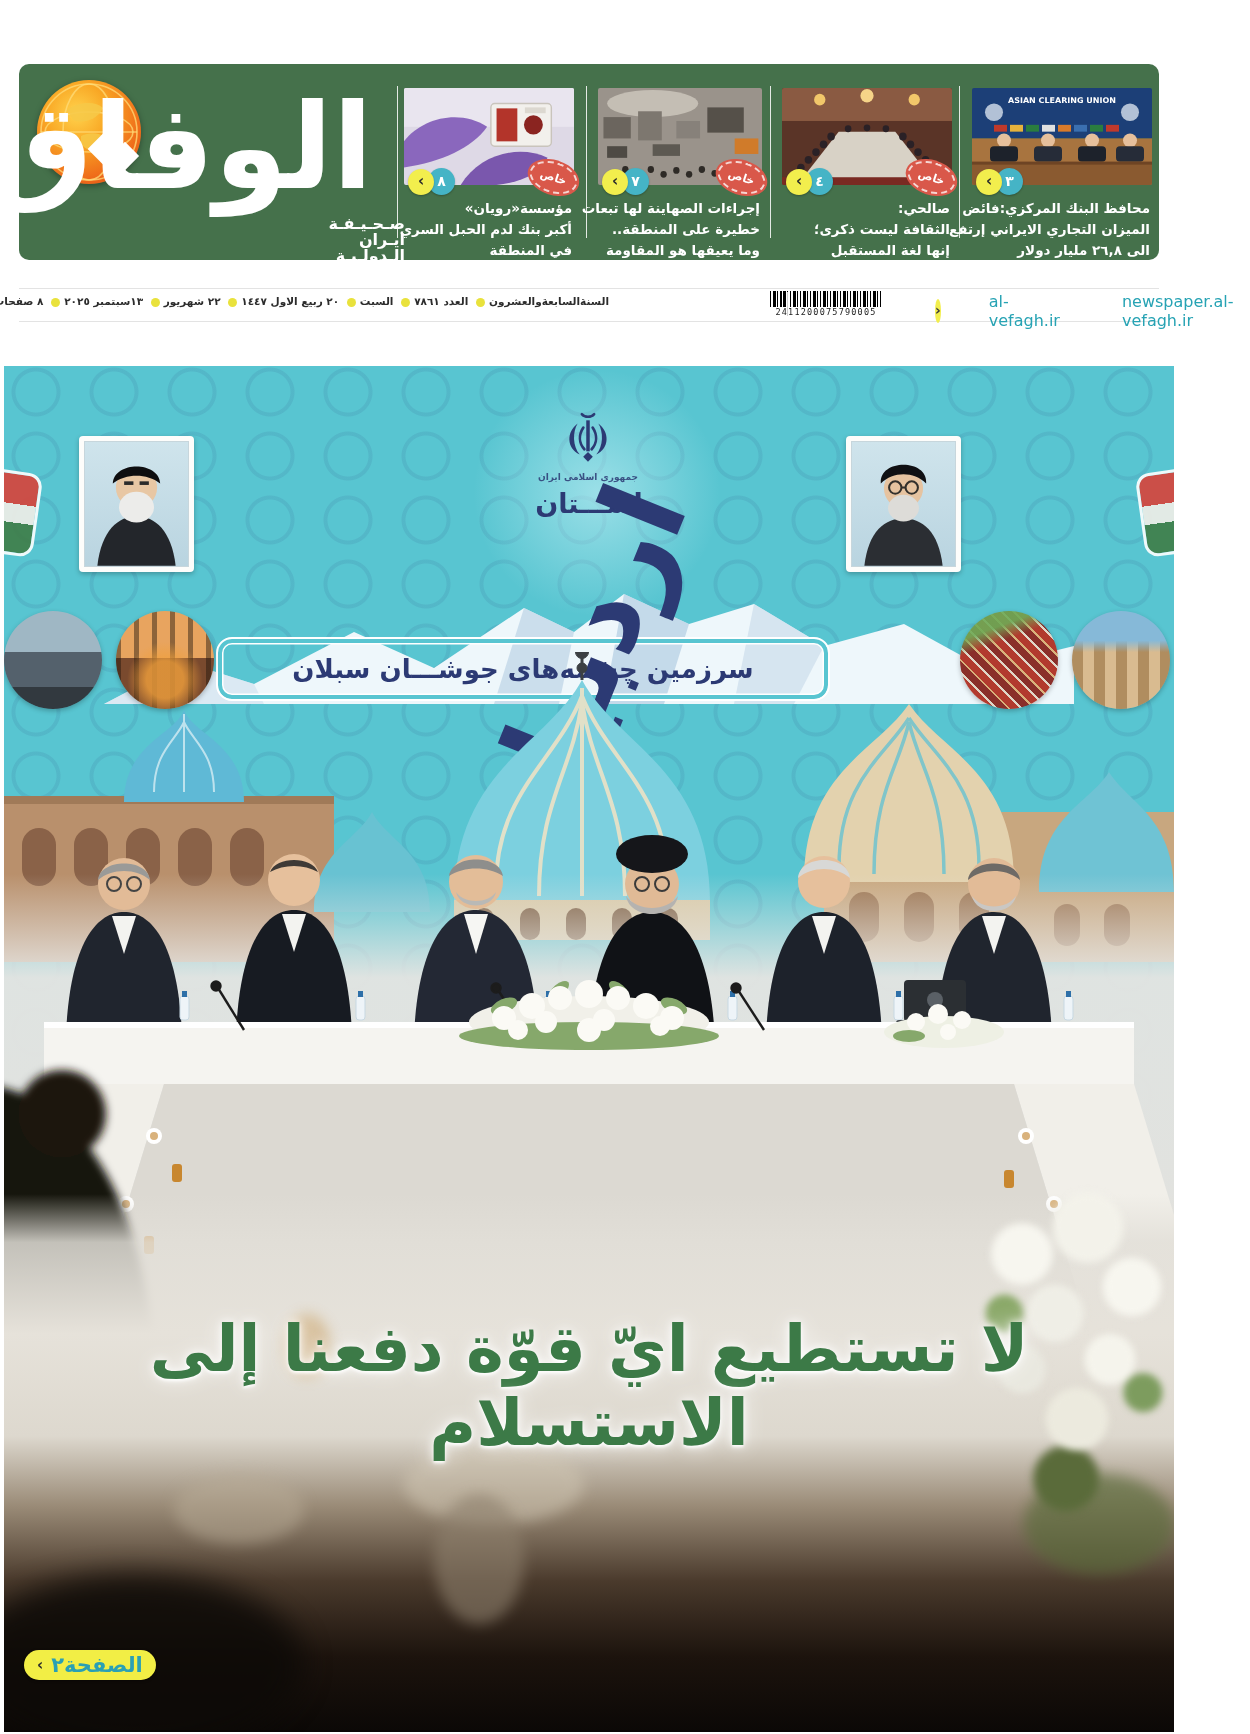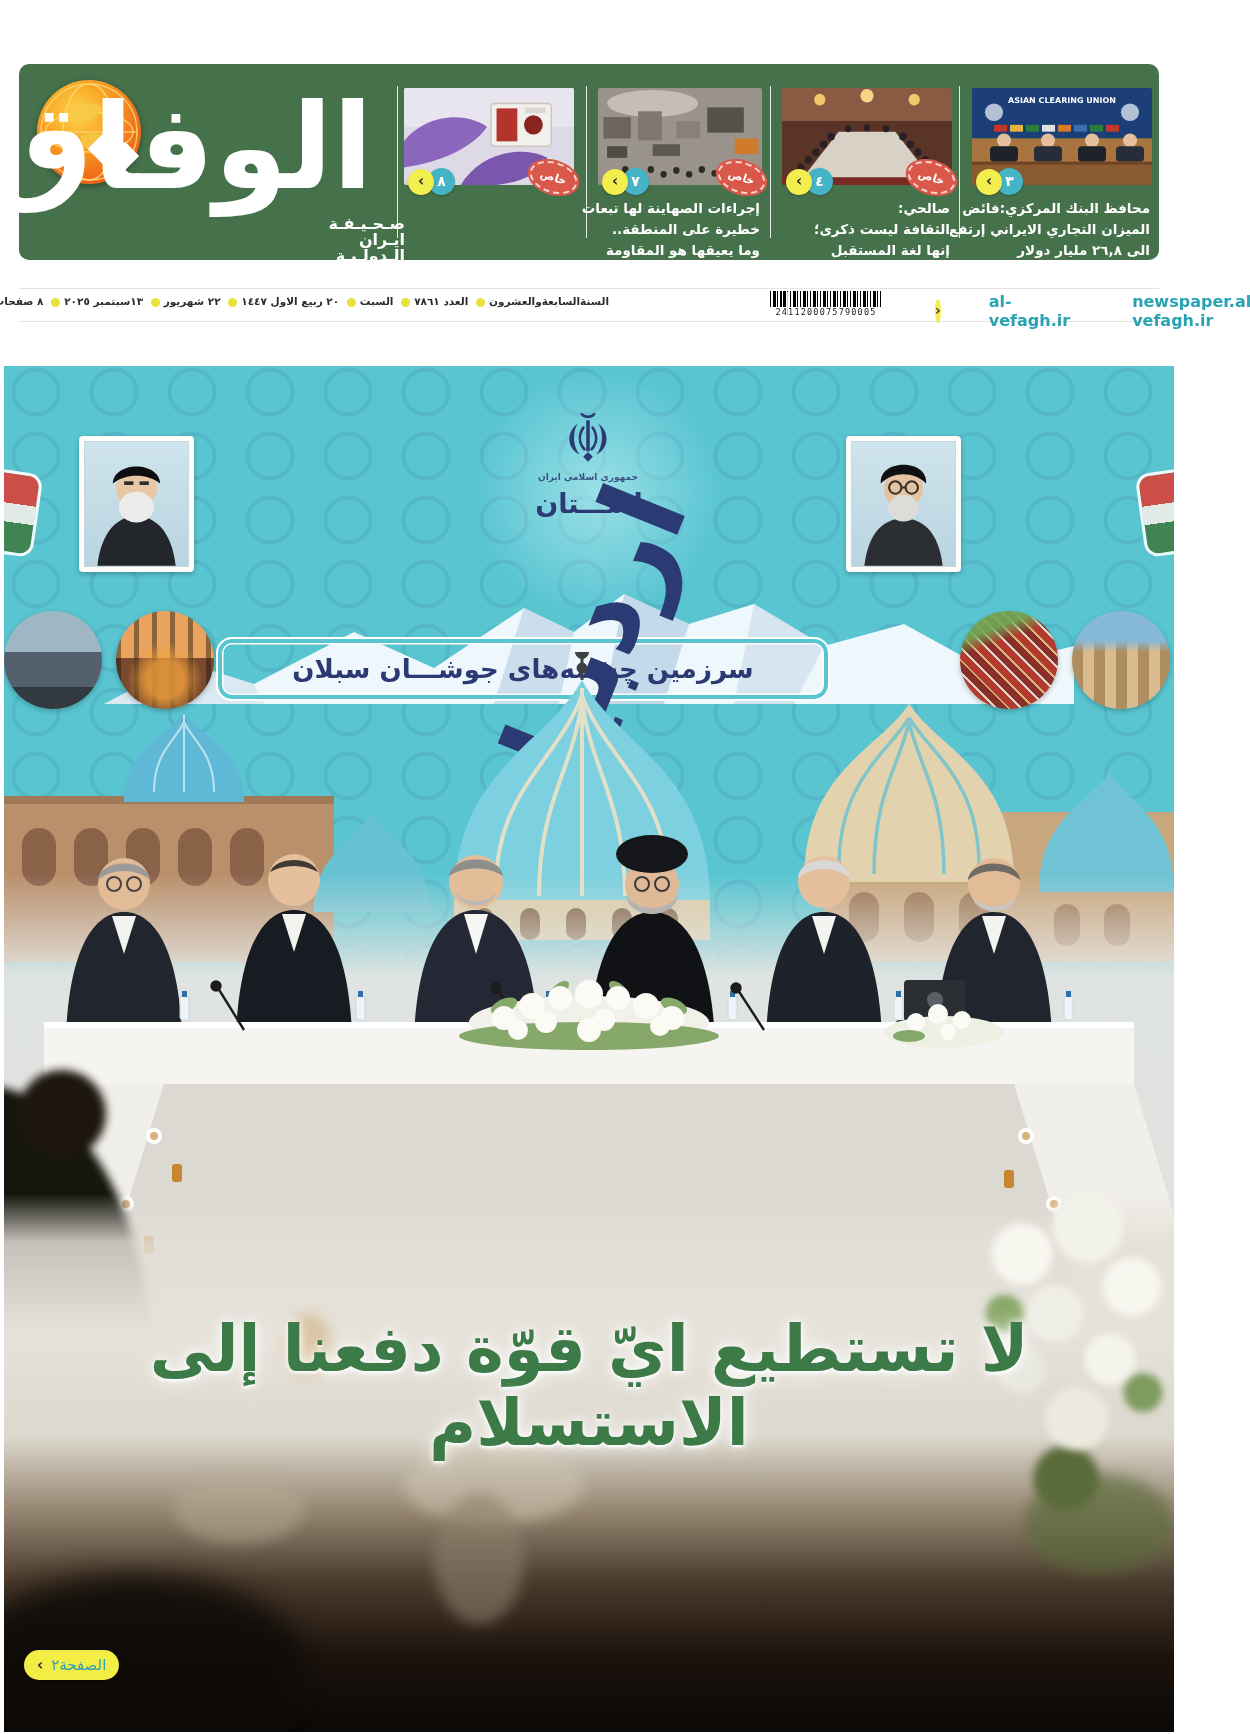--- a/index.html
+++ b/index.html
@@ -45,21 +45,21 @@
   .info-items .dot{display:inline-block;width:9px;height:9px;border-radius:50%;
                    background:#e9e23c;margin:0 4px;vertical-align:middle;}
   .barcode-wrap{position:absolute;left:749px;top:3px;width:116px;direction:ltr;text-align:center;}
   .barcode{width:112px;height:16px;margin:0 auto;
            background:repeating-linear-gradient(90deg,#000 0 1.5px,#fff 1.5px 3px,#000 3px 6px,#fff 6px 7px,#000 7px 7.6px,#fff 7.6px 10px);}
   .barcode-num{font-size:8.5px;color:#222;letter-spacing:1.2px;font-family:"DejaVu Sans Mono",monospace;}
   .ibar-sep{position:absolute;top:4px;width:1px;height:24px;background:#cfcfcf;}
   .web{position:absolute;left:916px;top:4px;width:280px;direction:ltr;display:flex;align-items:center;}
   .web-arrow{width:24px;height:24px;border-radius:50%;background:#f2ee4d;color:#3a3a3a;
              font-weight:bold;font-size:14px;text-align:center;line-height:23px;margin-right:8px;}
-  .web-link{color:#27a3b4;font-weight:bold;font-size:16px;margin-left:40px;}
+  .web-link{color:#27a3b4;font-weight:normal;font-size:16px;margin-left:40px;}
   .web .gap{width:1px;height:22px;background:#cfcfcf;margin:0 11px;}
 
   
   .poster{position:absolute;left:40px;top:322px;width:1170px;height:1366px;overflow:hidden;
           background:#58c5d1;margin-top:44px;}
   .poster-pattern{position:absolute;inset:0;
      background-image:radial-gradient(circle 30px at 32px 26px, rgba(43,62,120,0) 20px, rgba(43,62,120,.10) 21px, rgba(43,62,120,.10) 24px, rgba(43,62,120,0) 25px);
      background-size:78px 64px;}
   .glow{position:absolute;left:468px;top:2px;width:250px;height:250px;border-radius:50%;
         background:radial-gradient(circle,rgba(210,245,250,.55) 0%,rgba(210,245,250,0) 70%);}
@@ -129,21 +129,21 @@
 
   .kicker{position:absolute;left:60px;top:1286px;width:1130px;text-align:center;z-index:20;
           color:#141414;font-size:21px;font-weight:bold;}
   .main-title{position:absolute;left:30px;top:1312px;width:1190px;text-align:center;z-index:20;
           color:#3c7a47;font-size:64px;font-weight:bold;
           text-shadow:0 0 10px rgba(255,255,255,.95),0 0 22px rgba(255,255,255,.8),0 2px 3px rgba(255,255,255,.9);}
   .page-badge{position:absolute;left:60px;top:1650px;height:30px;z-index:25;background:#f2ee45;
           border-radius:16px;display:flex;align-items:center;padding:0 13px;direction:ltr;
           box-shadow:0 1px 3px rgba(0,0,0,.4);}
   .pb-arrow{color:#2b2b2b;font-weight:bold;font-size:15px;margin-right:8px;}
-  .pb-text{color:#2aa0b4;font-weight:normal;font-size:15px;}
+  .pb-text{color:#2aa0b4;font-weight:bold;font-size:21px;}
 </style>
 </head>
 <body>
 
 <div class="page">
 
   <header class="masthead">
 
     <div>
       <div class="globe">
@@ -309,20 +309,25 @@
           <rect x="98" y="21" width="22" height="34" fill="#b3342a"></rect>
           <circle cx="137" cy="38" r="10" fill="#8a2420"></circle>
           <rect x="128" y="20" width="22" height="6" fill="#dcd8d0"></rect>
         </svg>
         <span class="stamp">خاص</span>
         <span class="badges">
           <span class="badge-arrow">‹</span>
           <span class="badge-num">٨</span>
         </span>
       </div>
+      <div class="t-lines">
+        <div>مؤسسة«رويان»</div>
+        <div>أكبر بنك لدم الحبل السري</div>
+        <div>في المنطقة</div>
+      </div>
     </article>
   </header>
 
   <div class="infobar">
     <div class="ibar-rule" style="top:0"></div>
     <div class="ibar-rule" style="bottom:0"></div>
     <div class="info-items">
       <span>السنةالسابعةوالعشرون</span><span class="dot"></span>
       <span>العدد ٧٨٦١</span><span class="dot"></span>
       <span>السبت</span><span class="dot"></span>

